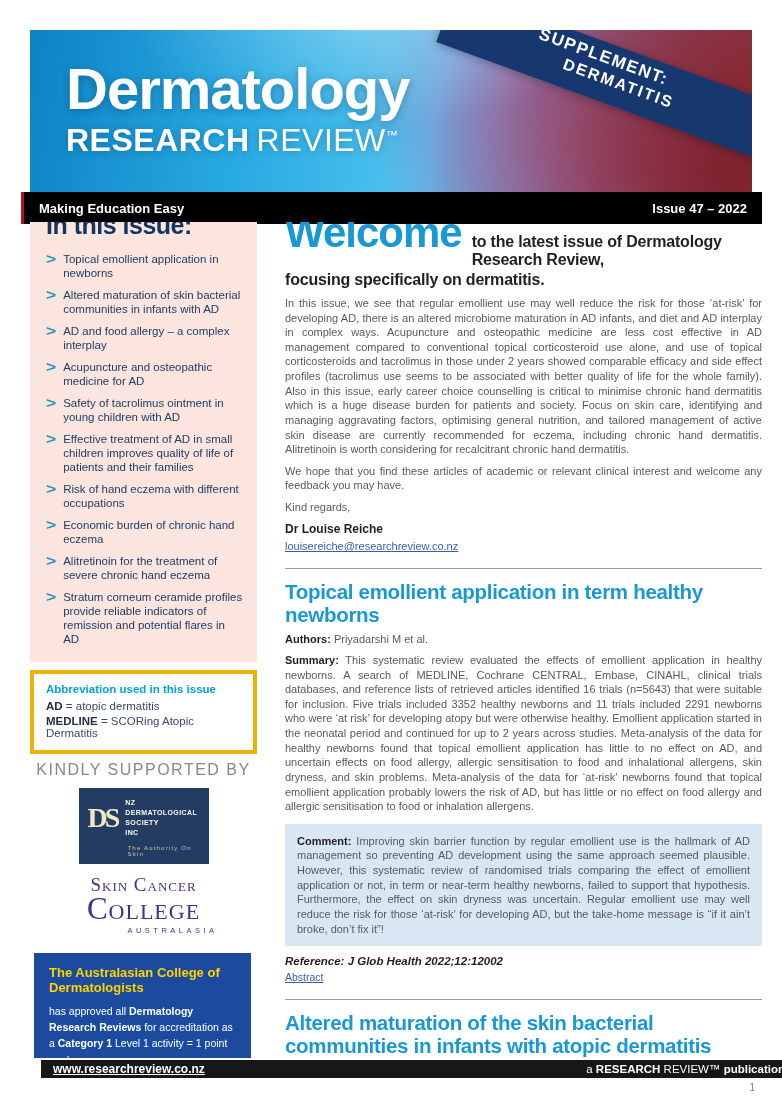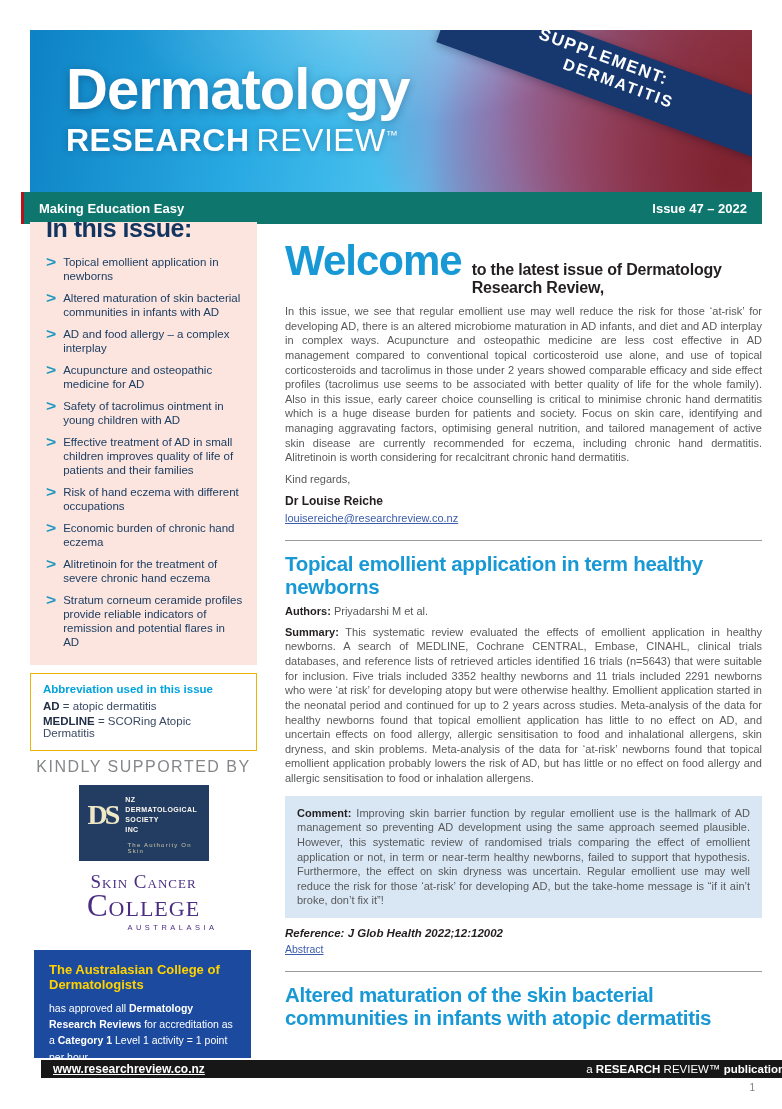--- a/index.html
+++ b/index.html
@@ -34,39 +34,39 @@
     position:absolute; top:36px; right:-150px; width:470px; height:58px;
     background:#16386f; transform:rotate(20deg); box-shadow:0 2px 10px rgba(0,0,30,0.3);
   }
   .ribbon-inner { position:absolute; left:30px; right:175px; top:5px; text-align:center; color:#ffffff; }
   .ribbon-l1 { font-size:17px; font-weight:700; letter-spacing:1.5px; }
   .ribbon-l2 { font-size:16px; font-weight:700; letter-spacing:2px; margin-left:46px; margin-top:1px; }
 
   
   .info-bar {
     position:absolute; left:21px; top:192px; width:741px; height:21px;
-    background:#0f766e; border-left:3px solid #b5121b; box-sizing:border-box;
+    background:#000000; border-left:3px solid #b5121b; box-sizing:border-box;
     display:flex; align-items:center; justify-content:space-between; padding:16px 15px;
     color:#fff; font-size:13px; font-weight:700;
   }
 
   
   .content { position:absolute; left:30px; top:222px; width:732px; height:836px; display:flex; overflow:hidden;align-items:center; }
   .left-col { width:227px; flex:none; }
   .vline { width:1px; background:#cccccc; margin-left:12px; flex:none; }
   .right-col { flex:1; padding-left:15px; min-width:0; }
 
   
   .issue-box { background:#fbe5de; padding:15px 14px 8px 16px; }
   .issue-title { color:#12355f; font-size:25px; font-weight:700; margin:0 0 12px 0; letter-spacing:-0.5px; }
   .issue-item { display:flex; gap:9px; margin-bottom:8px; color:#1d3e63; font-size:11.5px; line-height:1.22; }
   .chev { color:#1e97c0; font-weight:900; font-size:14px; line-height:1; flex:none; transform:scaleX(1.25); transform-origin:left; }
 
   
-  .abbr-box { border:1px solid #eab308; background:#fff; margin-top:8px; padding:9px 12px 8px; }
+  .abbr-box { border:4px solid #eab308; background:#fff; margin-top:8px; padding:9px 12px 8px; }
   .abbr-title { color:#00a3df; font-weight:700; font-size:11.5px; margin-bottom:5px; }
   .abbr-line { font-size:11.5px; color:#3a4a63; margin-bottom:3px; }
   .abbr-line .ab { font-weight:700; color:#222f47; }
 
   
   .supported { text-align:center; color:#85878a; font-size:16px; letter-spacing:1.5px; margin-top:7px; }
   .nzds { width:130px; margin:9px auto 0; background:#223c62; color:#efe8c6; padding:10px 9px 7px; box-sizing:border-box; }
   .nzds-top { display:flex; gap:8px; align-items:center; }
   .nzds-mono { font-family:"Liberation Serif", serif; font-size:28px; font-weight:700; letter-spacing:-3px; color:#efe8c6; }
   .nzds-lines { font-size:7px; font-weight:700; letter-spacing:0.4px; line-height:1.4; color:#fdfaf0; }
@@ -225,22 +225,24 @@
     </aside>
 
     <div class="vline"></div>
 
     <main class="right-col">
 
       <div class="welcome-line1">
         <span class="welcome-big">Welcome</span>
         <span class="welcome-rest">to the latest issue of Dermatology Research Review,</span>
       </div>
+      <div class="welcome-l2">focusing specifically on dermatitis.</div>
 
       <p class="para">In this issue, we see that regular emollient use may well reduce the risk for those ‘at-risk’ for developing AD, there is an altered microbiome maturation in AD infants, and diet and AD interplay in complex ways. Acupuncture and osteopathic medicine are less cost effective in AD management compared to conventional topical corticosteroid use alone, and use of topical corticosteroids and tacrolimus in those under 2 years showed comparable efficacy and side effect profiles (tacrolimus use seems to be associated with better quality of life for the whole family). Also in this issue, early career choice counselling is critical to minimise chronic hand dermatitis which is a huge disease burden for patients and society. Focus on skin care, identifying and managing aggravating factors, optimising general nutrition, and tailored management of active skin disease are currently recommended for eczema, including chronic hand dermatitis. Alitretinoin is worth considering for recalcitrant chronic hand dermatitis.</p>
+      <p class="para">We hope that you find these articles of academic or relevant clinical interest and welcome any feedback you may have.</p>
       <div class="kind">Kind regards,</div>
       <div class="sig-name">Dr Louise Reiche</div>
       <span class="sig-email">louisereiche@researchreview.co.nz</span>
 
       <hr class="sep">
 
       
       <section>
         <h2 class="art-title">Topical emollient application in term healthy newborns</h2>
         <div class="byline"><span class="blab">Authors:</span> <span>Priyadarshi M et al.</span></div>

